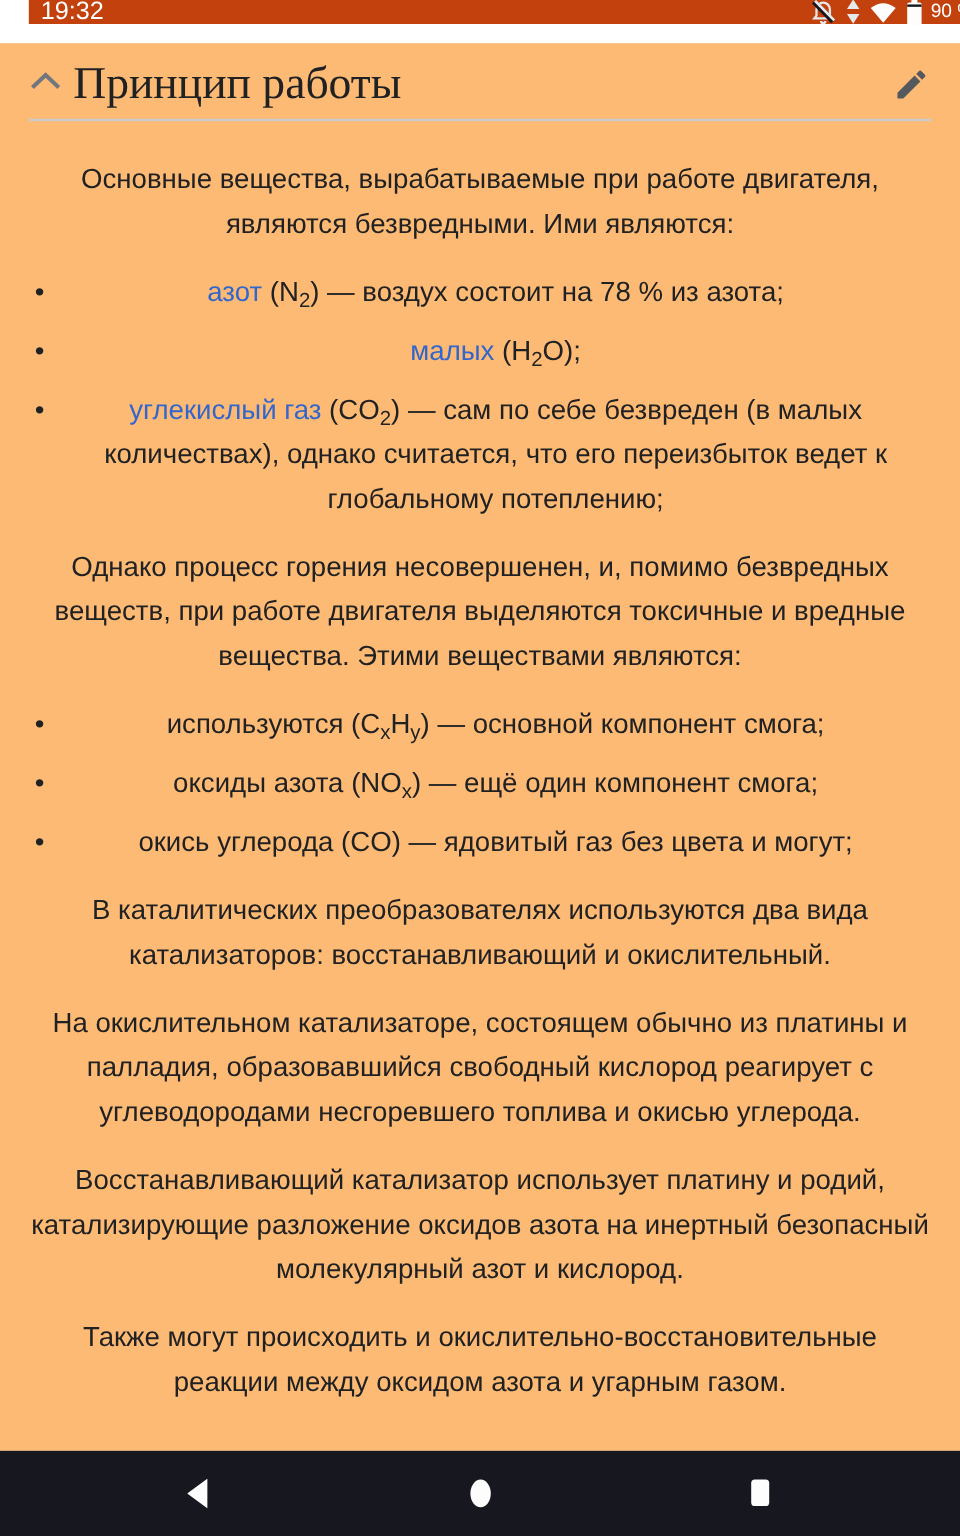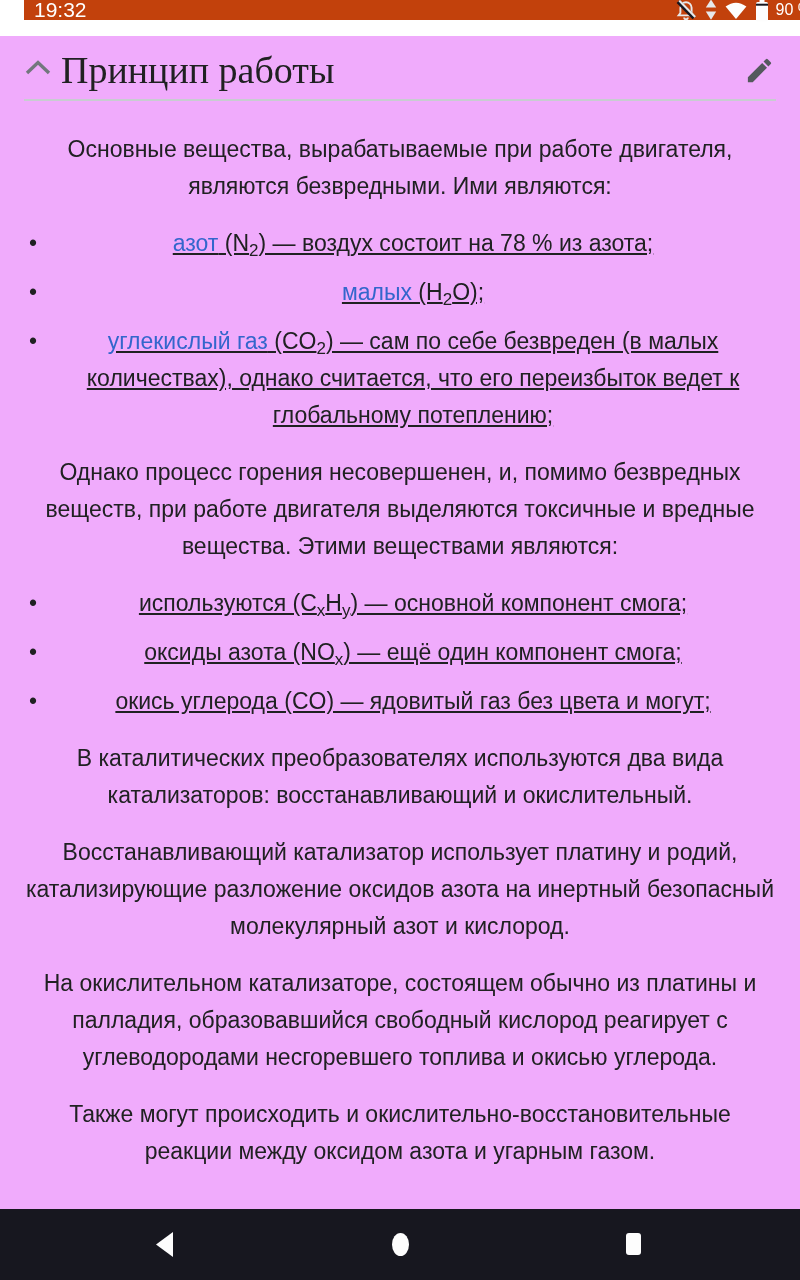--- a/index.html
+++ b/index.html
@@ -14,34 +14,34 @@
     background:#c2410c;color:#ffffff;display:flex;align-items:center;
     box-sizing:border-box;padding:0 12px 0 10px;margin-left:24px;
   }
   .sb-time{font-size:21px;line-height:36px;}
   .sb-right{margin-left:auto;display:flex;align-items:center;gap:7px;}
   .sb-right svg{display:block;}
   .sb-batt-text{font-size:16px;}
   
   .content{
     position:absolute;top:36px;left:0;width:800px;height:1173px;
-    background:#f0abfc;box-sizing:border-box;padding:0 24px;overflow:hidden;
+    background:#fdba74;box-sizing:border-box;padding:0 24px;overflow:hidden;
   }
   .section-header{display:flex;align-items:center;margin-top:10px;height:48px;}
   .section-header .chev{flex:0 0 auto;display:block;}
   .section-title{
     font-family:"Liberation Serif",serif;font-weight:400;font-size:38px;
     color:#202122;margin:0 0 0 9px;flex:1 1 auto;white-space:nowrap;
   }
   .edit-btn{flex:0 0 auto;width:32px;height:32px;border:0;background:transparent;padding:0;cursor:pointer;}
   .edit-btn svg{display:block;}
   .divider{height:2px;background:#c8ccd1;margin-top:5px;}
   .article{margin-top:30px;font-size:23px;line-height:37px;color:#202122;text-align:center;}
   .article p{margin:0 0 20px 0;}
-  .article ul{margin:0 0 20px 0;padding:0;list-style:none;text-decoration:underline;}
+  .article ul{margin:0 0 20px 0;padding:0;list-style:none;}
   .article li{position:relative;padding-left:26px;margin-bottom:12px;}
   .article li::before{content:"\2022";position:absolute;left:5px;top:0;color:#202122;}
   a.wlink{color:#3366cc;text-decoration:none;}
   sub.subf{font-size:17px;line-height:0;position:relative;top:5px;vertical-align:baseline;}
   
   .nav-bar{
     position:absolute;left:0;bottom:0;width:800px;height:71px;background:#17171f;
   }
   .nav-btn{position:absolute;background:transparent;border:0;padding:0;cursor:pointer;}
   .nav-back{left:156px;top:23px;width:17px;height:25px;}
@@ -111,22 +111,22 @@
         <li><a href="#" class="wlink">малых</a><span> (H</span><sub class="subf">2</sub><span>O);</span></li>
         <li><a href="#" class="wlink">углекислый газ</a><span> (CO</span><sub class="subf">2</sub><span>) — сам по себе безвреден (в малых количествах), однако считается, что его переизбыток ведет к глобальному потеплению;</span></li>
       </ul>
       <p><span>Однако процесс горения несовершенен, и, помимо безвредных веществ, при работе двигателя выделяются токсичные и вредные вещества. Этими веществами являются:</span></p>
       <ul>
         <li><span>используются (C</span><sub class="subf">x</sub><span>H</span><sub class="subf">y</sub><span>) — основной компонент смога;</span></li>
         <li><span>оксиды азота (NO</span><sub class="subf">x</sub><span>) — ещё один компонент смога;</span></li>
         <li><span>окись углерода (CO) — ядовитый газ без цвета и могут;</span></li>
       </ul>
       <p><span>В каталитических преобразователях используются два вида катализаторов: восстанавливающий и окислительный.</span></p>
+      <p><span>На окислительном катализаторе, состоящем обычно из платины и палладия, образовавшийся свободный кислород реагирует с углеводородами несгоревшего топлива и окисью углерода.</span></p>
       <p><span>Восстанавливающий катализатор использует платину и родий, катализирующие разложение оксидов азота на инертный безопасный молекулярный азот и кислород.</span></p>
-      <p><span>На окислительном катализаторе, состоящем обычно из платины и палладия, образовавшийся свободный кислород реагирует с углеводородами несгоревшего топлива и окисью углерода.</span></p>
       <p><span>Также могут происходить и окислительно-восстановительные реакции между оксидом азота и угарным газом.</span></p>
     </div>
 </div>
 
 <div class="nav-bar">
   <button class="nav-btn nav-back">
     <span>
       <svg width="17" height="25" viewBox="0 0 17 25">
         <polygon points="17,0 17,25 0,12.5" fill="#fdfdfd"></polygon>
       </svg>

